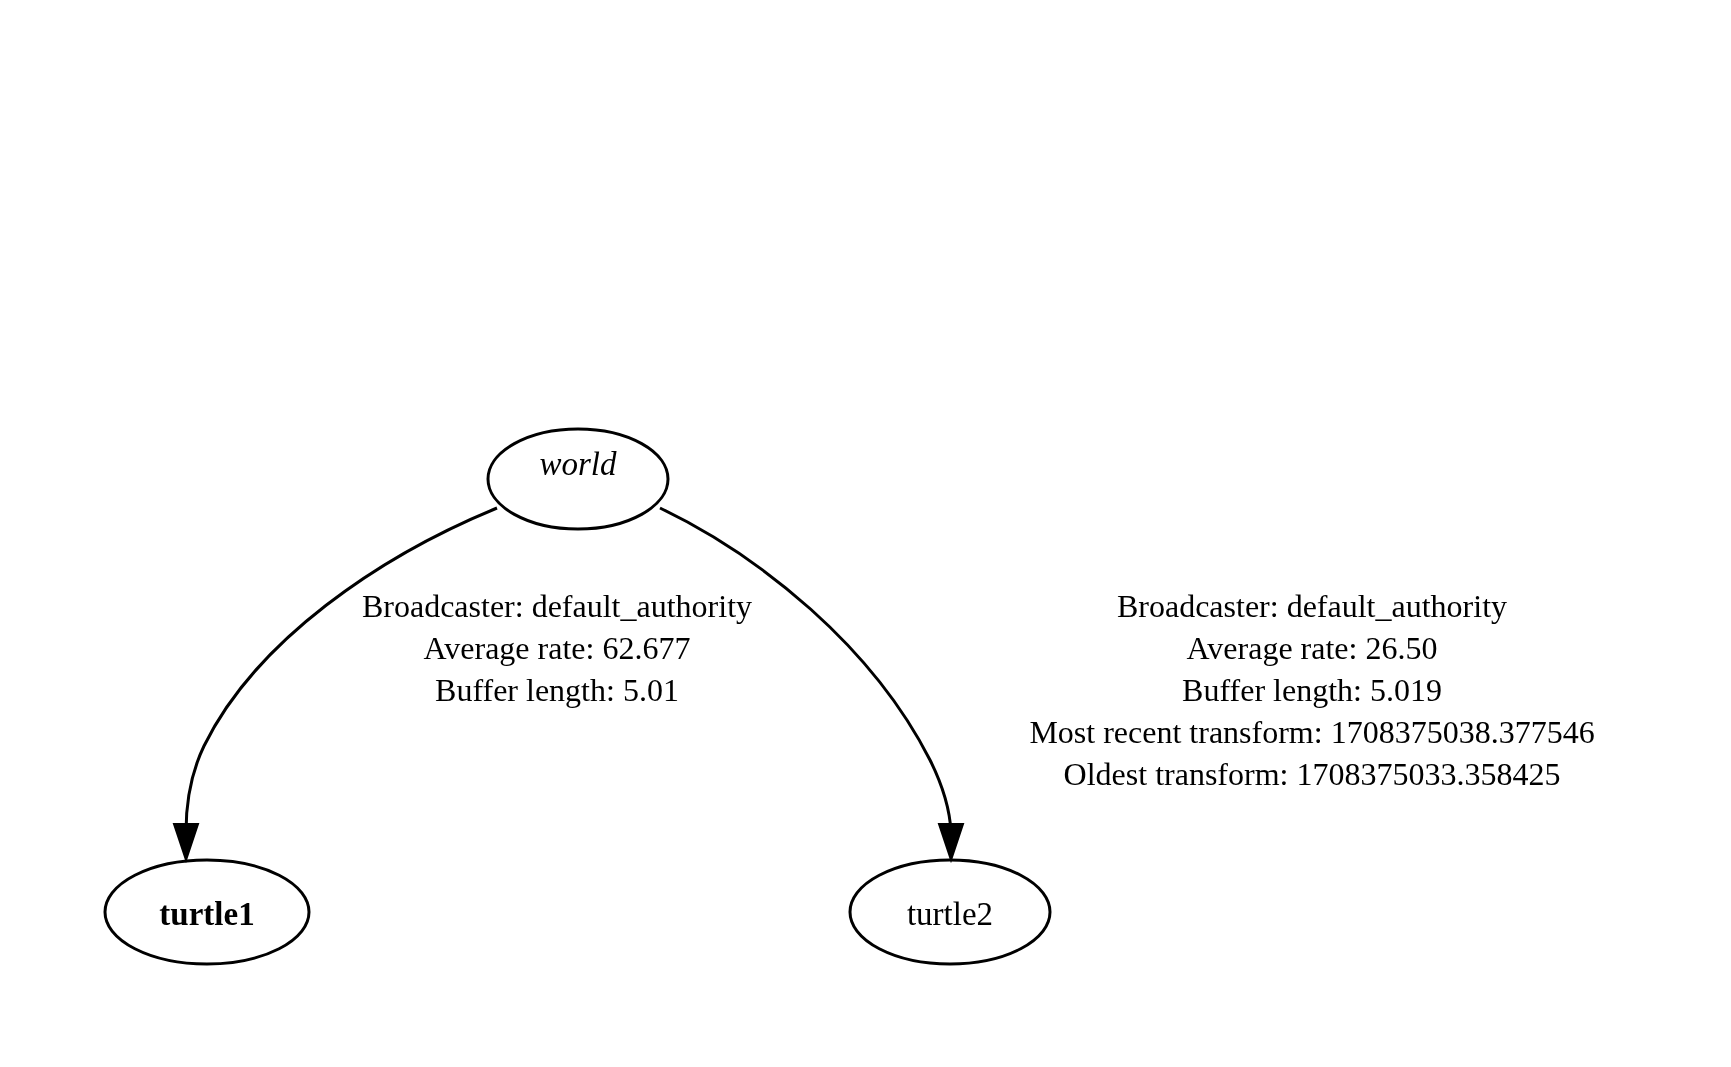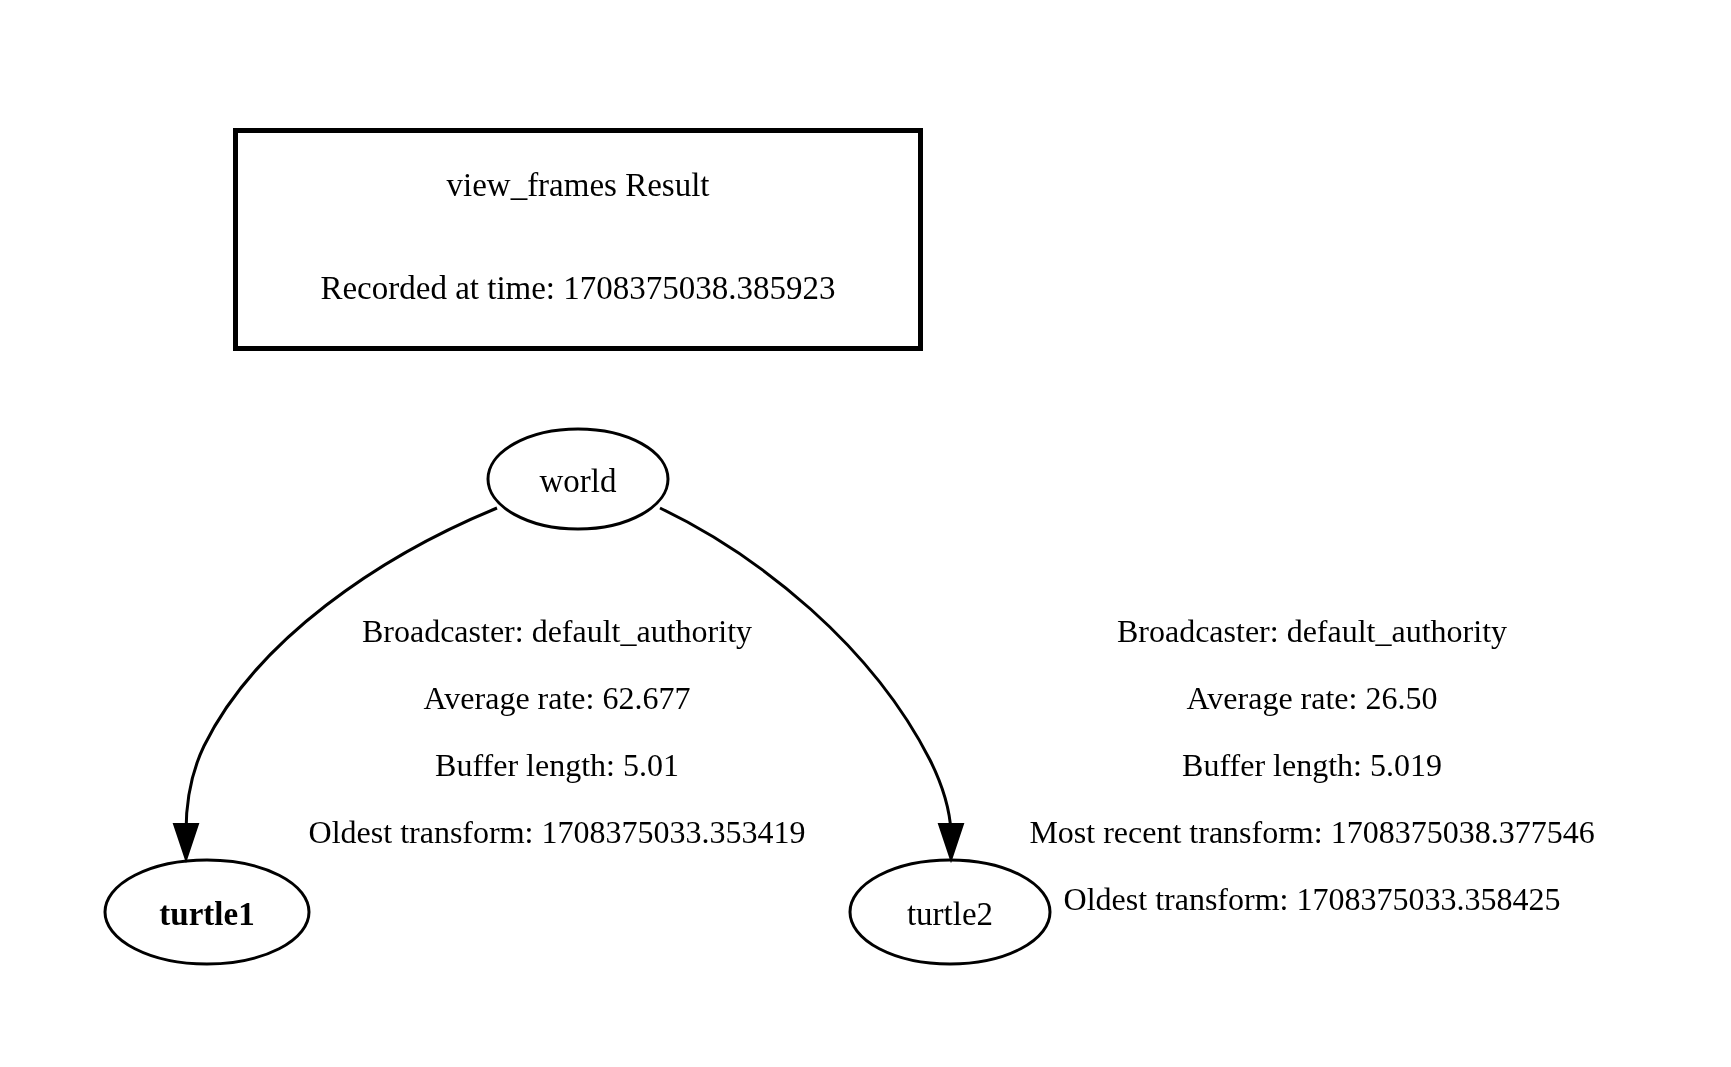--- a/index.html
+++ b/index.html
@@ -79,21 +79,20 @@
   .edge-label {
     position: absolute;
     text-align: center;
     font-size: 32px;
     line-height: 42px;
     white-space: nowrap;
     transform: translate(-50%, 0);
   }
   .edge-label div {
     white-space: nowrap;
-    margin-top: 25px;
   }
 </style>
 </head>
 <body>
 
 <div id="canvas">
 
   <svg id="graph" viewBox="0 0 1731 1067" xmlns="http://www.w3.org/2000/svg">
 
     <ellipse cx="578" cy="479" rx="90" ry="50" fill="#ffffff" stroke="#000000" stroke-width="3"></ellipse>
@@ -102,34 +101,29 @@
 
     <ellipse cx="950" cy="912" rx="100" ry="52" fill="#ffffff" stroke="#000000" stroke-width="3"></ellipse>
 
     <path d="M 497,508 C 380,556 256,640 204,746 C 190,775 186,806 186,832" fill="none" stroke="#000000" stroke-width="3"></path>
     <polygon points="186,860 174,824 198,824" fill="#000000" stroke="#000000" stroke-width="2"></polygon>
 
     <path d="M 660,508 C 760,556 872,646 930,760 C 944,788 950,812 951,832" fill="none" stroke="#000000" stroke-width="3"></path>
     <polygon points="951,860 939,824 963,824" fill="#000000" stroke="#000000" stroke-width="2"></polygon>
   </svg>
 
-  <div class="header-box">
-    <div class="header-title">view_frames Result</div>
-    <div class="header-sub">Recorded at time: 1708375038.385923</div>
-  </div>
 
-  <div class="node-label" style="left:578px; top:481px;">world</div>
+  <div class="node-label" style="left:578px; top:464px;font-style:italic;">world</div>
   <div class="node-label" style="left:207px; top:914px;font-weight:bold;">turtle1</div>
   <div class="node-label" style="left:950px; top:914px;">turtle2</div>
 
   <div class="edge-label" style="left:557px; top:585px;">
     <div>Broadcaster: default_authority</div>
     <div>Average rate: 62.677</div>
     <div>Buffer length: 5.01</div>
-    <div>Oldest transform: 1708375033.353419</div>
   </div>
 
   <div class="edge-label" style="left:1312px; top:585px;">
     <div>Broadcaster: default_authority</div>
     <div>Average rate: 26.50</div>
     <div>Buffer length: 5.019</div>
     <div>Most recent transform: 1708375038.377546</div>
     <div>Oldest transform: 1708375033.358425</div>
   </div>
 

